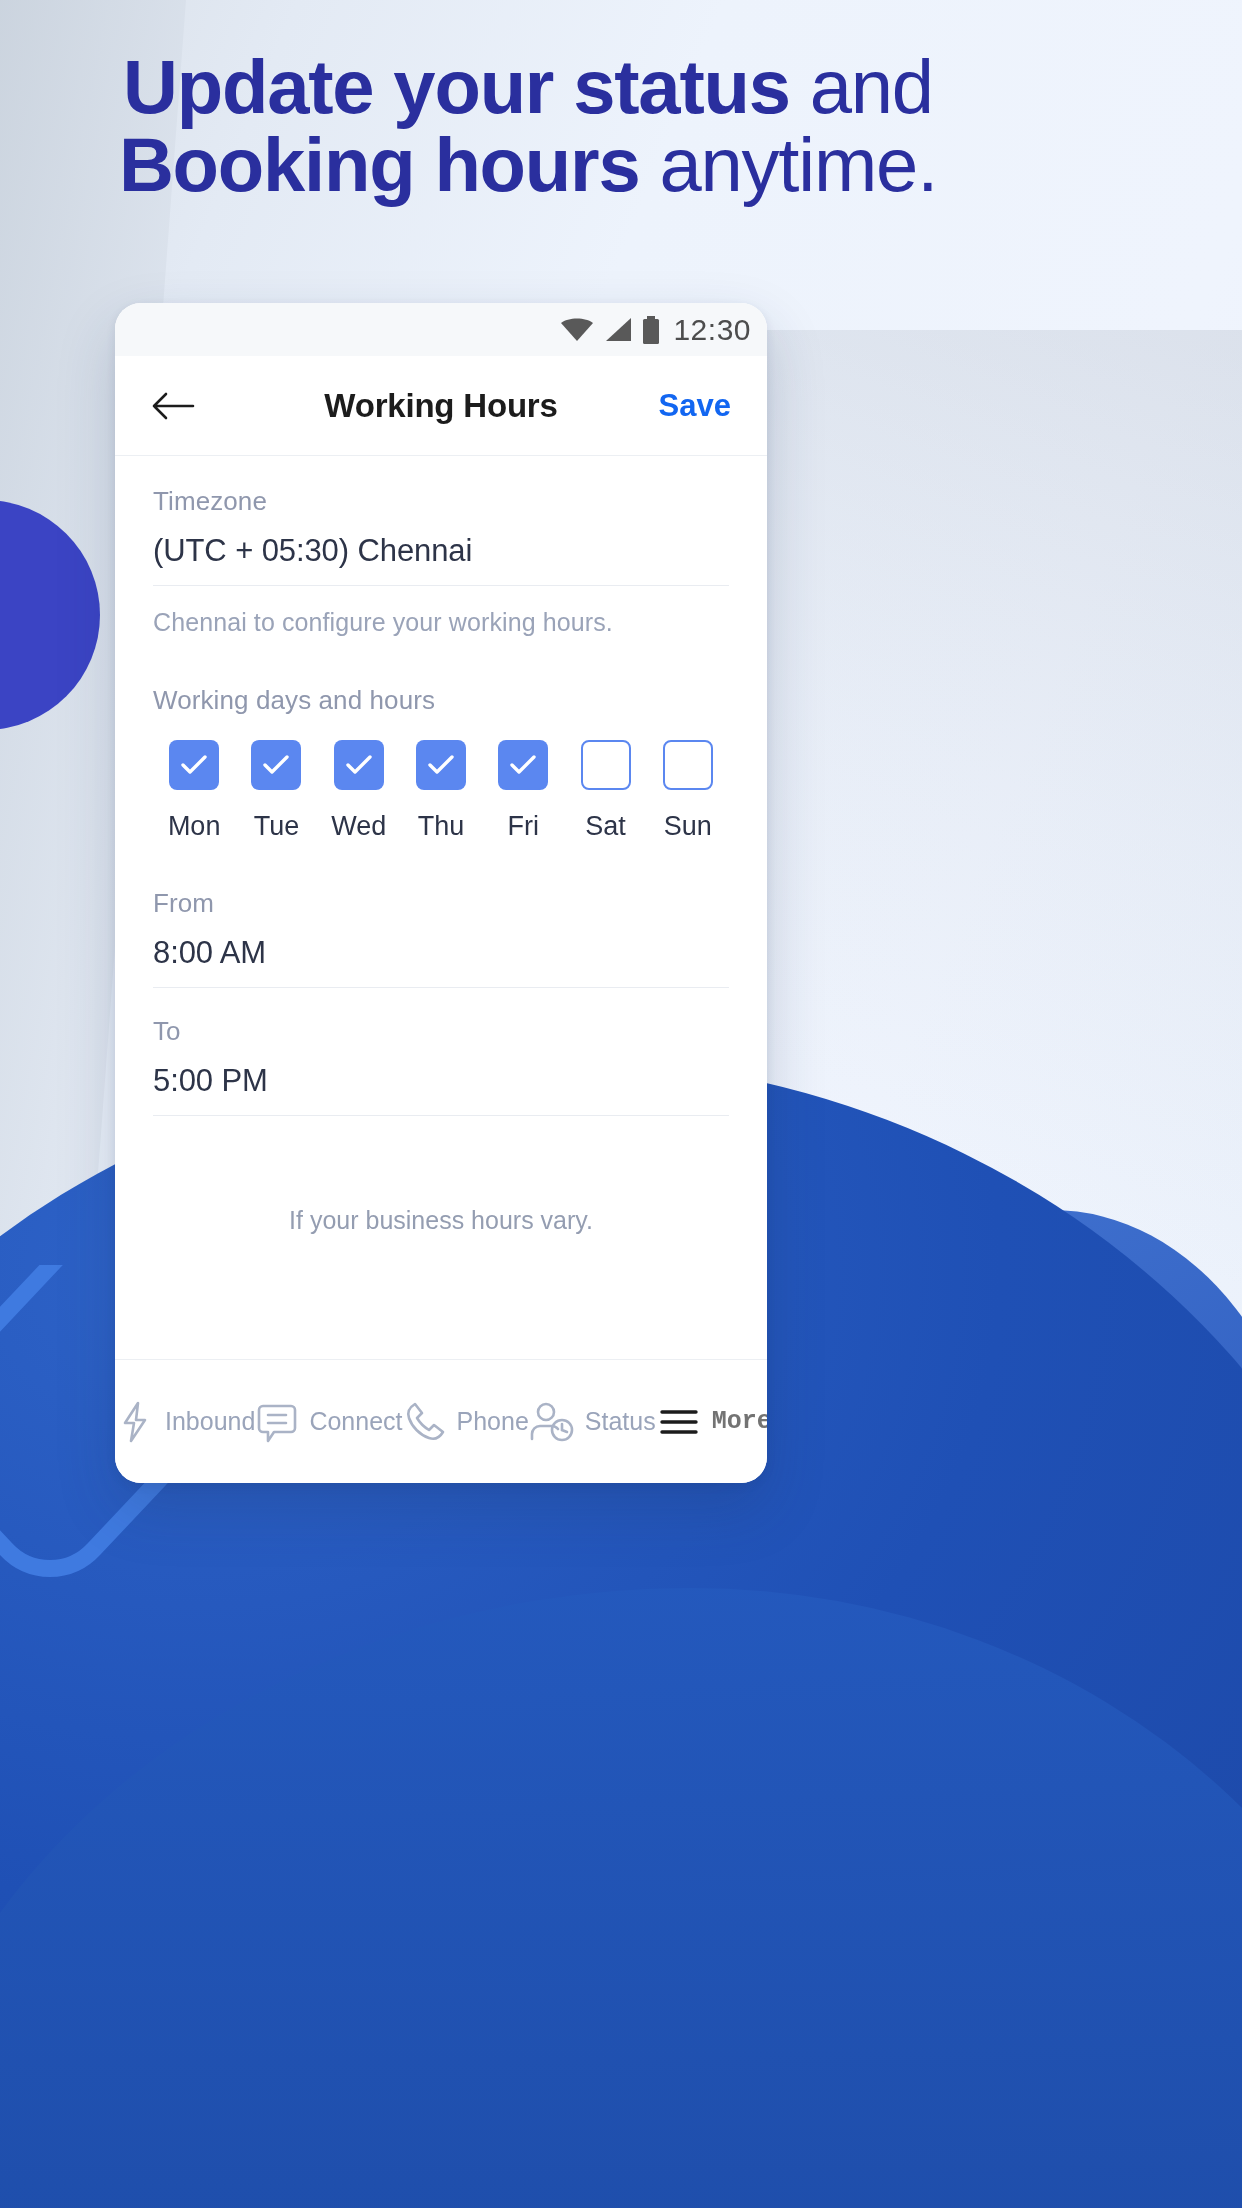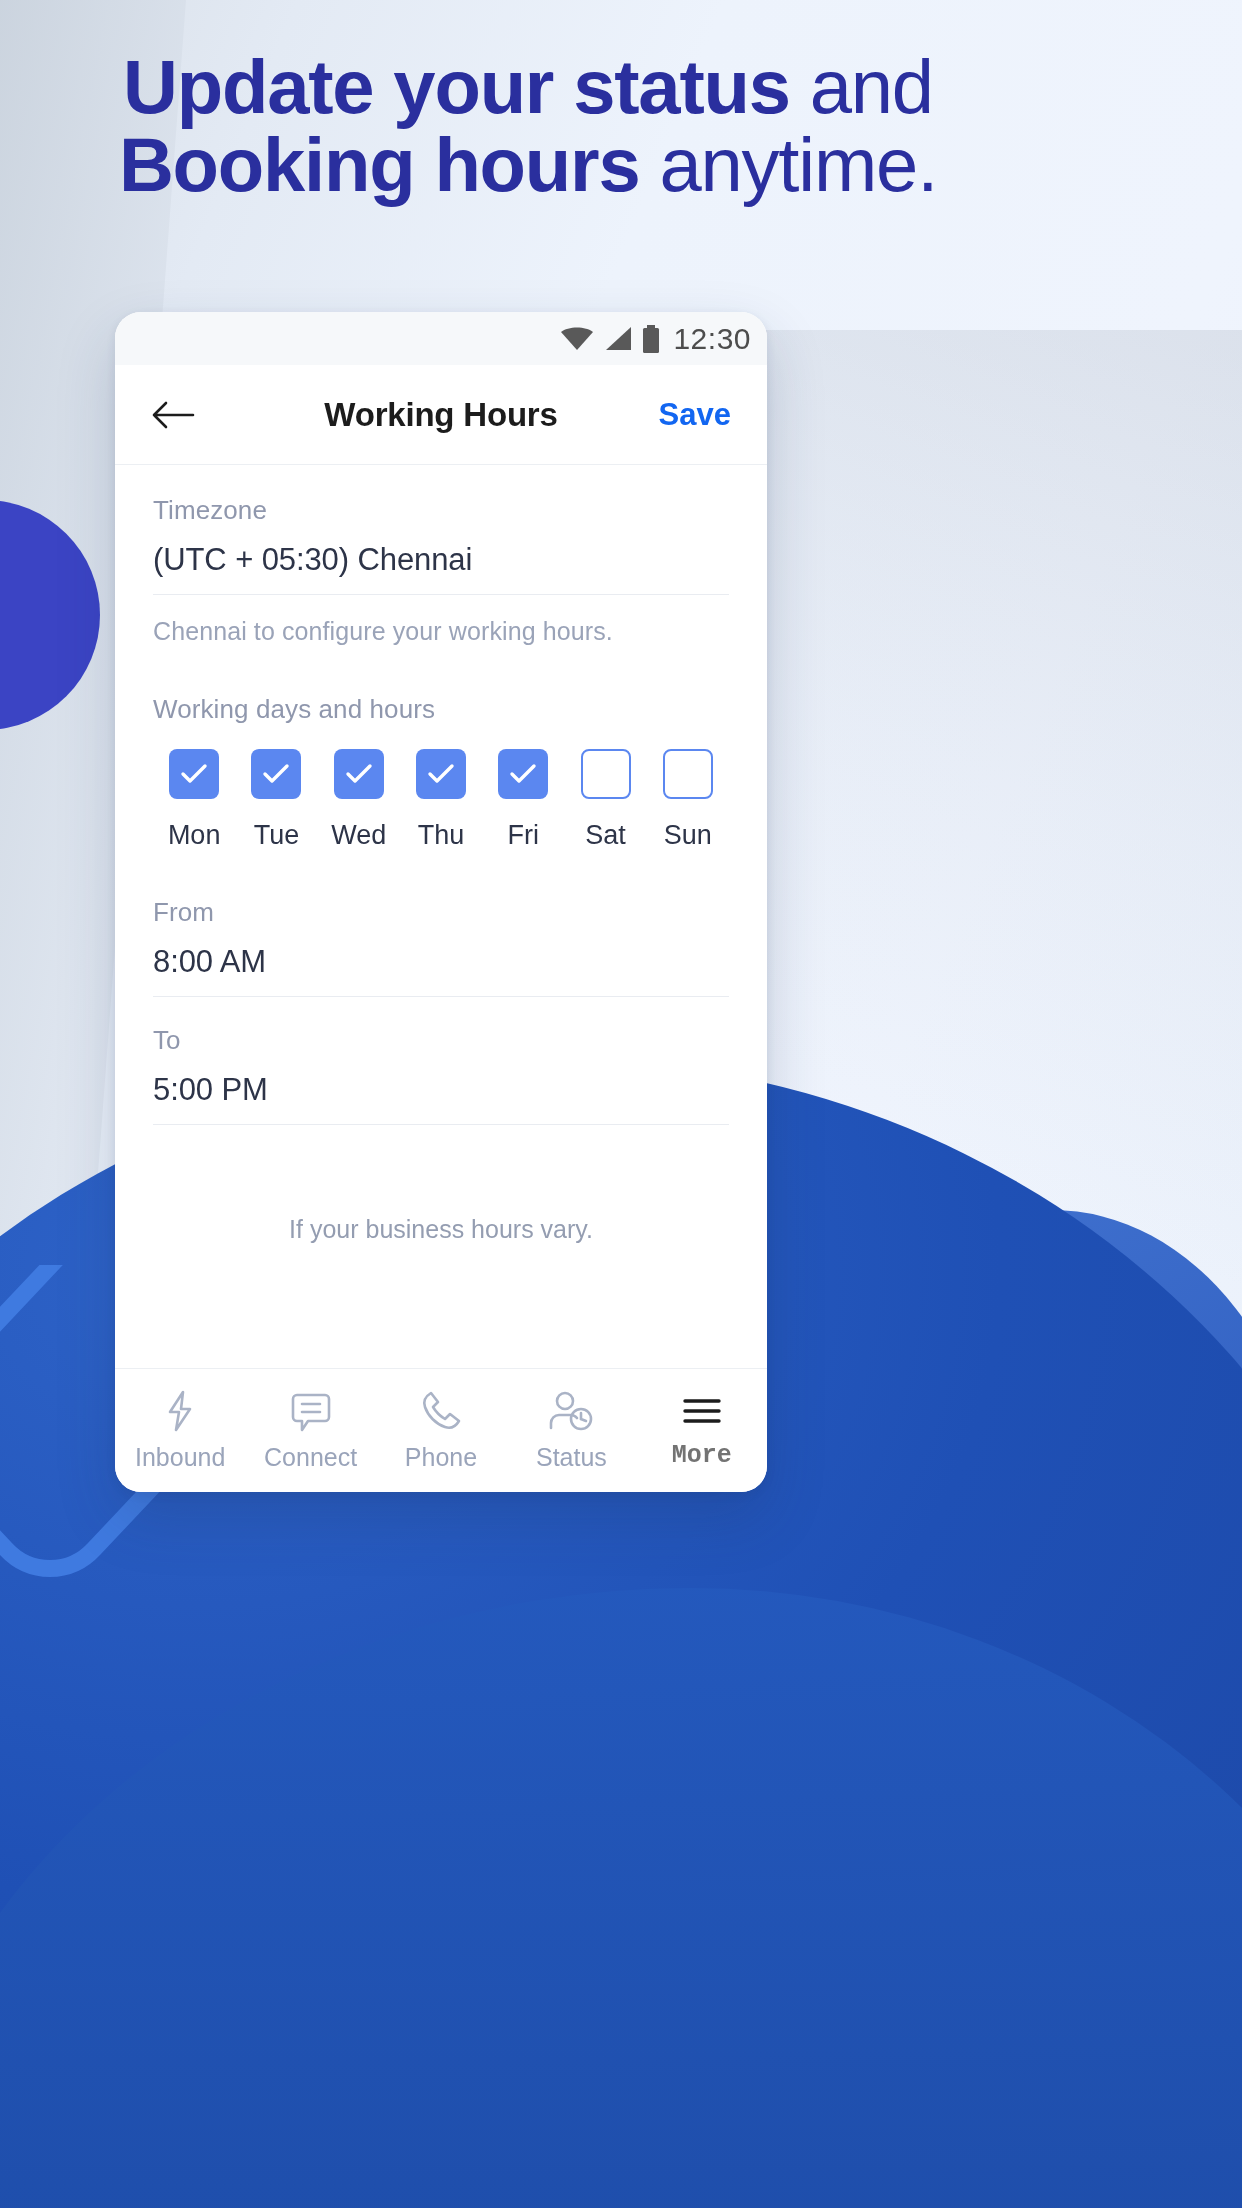--- a/index.html
+++ b/index.html
@@ -63,21 +63,21 @@
     font-size:76px;
     line-height:1.03;
     letter-spacing:-1.2px;
   }
   #headline .ln { display:block; white-space:nowrap; }
   #headline b { font-weight:700; }
   #headline span.reg { font-weight:400; }
 
   
   #phone {
-    position:absolute; left:115px; top:312px;
+    position:absolute; left:115px; top:303px;
     width:652px; height:1180px;
     background:#ffffff;
     border-radius:26px;
     overflow:hidden;
     box-shadow:0 26px 60px rgba(30,50,90,.20), 0 3px 10px rgba(30,50,90,.10);
     z-index:7;
   }
 
   
   #statusbar {
@@ -156,21 +156,21 @@
 
   
   #bottomnav {
     position:absolute; bottom:0; left:0; right:0;
     height:124px;
     border-top:1px solid #eceff3;
     background:#fff;
     display:flex; align-items:center;
   }
   .navitem {
-    flex:1; display:flex; flex-direction:column; align-items:center; gap:10px;
+    flex:1; display:flex; flex-direction:row; align-items:center; gap:10px;
   }
   .navitem .nlabel { font-size:25px; color:#9aa4ba; font-weight:400; }
   .navitem.active .nlabel { color:#737373; font-weight:700;font-family:Liberation Mono, monospace; }
   .navitem svg { display:block; }
 </style>
 </head>
 <body>
 
 <div id="bg-layer">
   <div class="bg-grad"></div>

